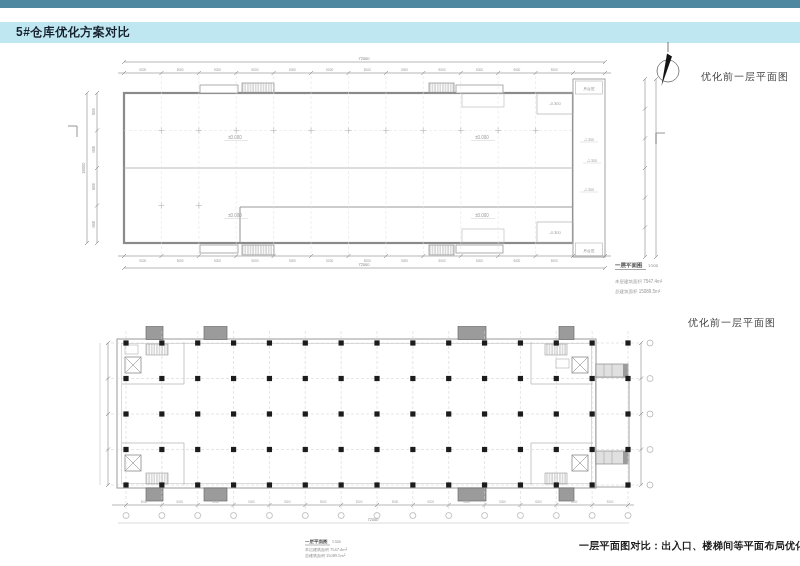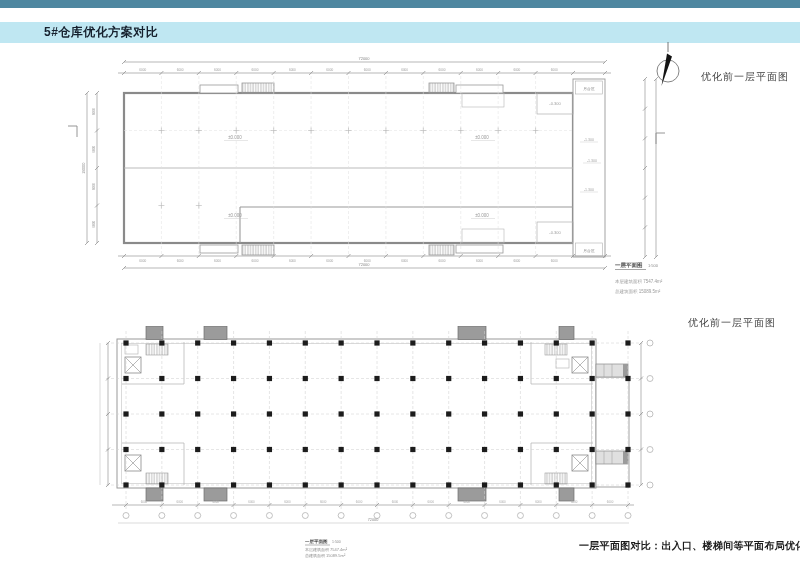--- a/index.html
+++ b/index.html
@@ -1,21 +1,21 @@
 <!DOCTYPE html>
 <html style="--c-topbar: #4e87a0; --c-band: #bfe7f2;"><head>
 <meta charset="utf-8">
 <style>
   html,body{margin:0;padding:0}
   body{width:800px;height:566px;position:relative;background:#ffffff;
        font-family:"Liberation Sans", sans-serif;overflow:hidden}
   .topbar{position:absolute;left:0;top:0;width:800px;height:8px;background:var(--c-topbar,#4e87a0)}
   .band{position:absolute;left:0;top:22px;width:800px;height:21px;background:var(--c-band,#bfe7f2);
         display:flex;align-items:center}
-  .band .t{margin-left:44px;font-size:12px;font-weight:bold;color:#16212e;letter-spacing:.5px}
+  .band .t{margin-left:16px;font-size:12px;font-weight:bold;color:#16212e;letter-spacing:.5px}
   .plan-label{position:absolute;font-size:10px;font-weight:400;color:#3c3c3c;letter-spacing:1px;white-space:nowrap}
   #lbl-before{left:701px;top:70px}
   #lbl-after{left:688px;top:316px}
   .caption{position:absolute;left:579px;top:539px;font-size:10px;font-weight:bold;color:#1c1c1c;
            letter-spacing:.3px;white-space:nowrap}
   #drawing{position:absolute;left:0;top:0}
   text{font-family:"Liberation Sans", sans-serif}
 </style>
 </head>
 <body>

